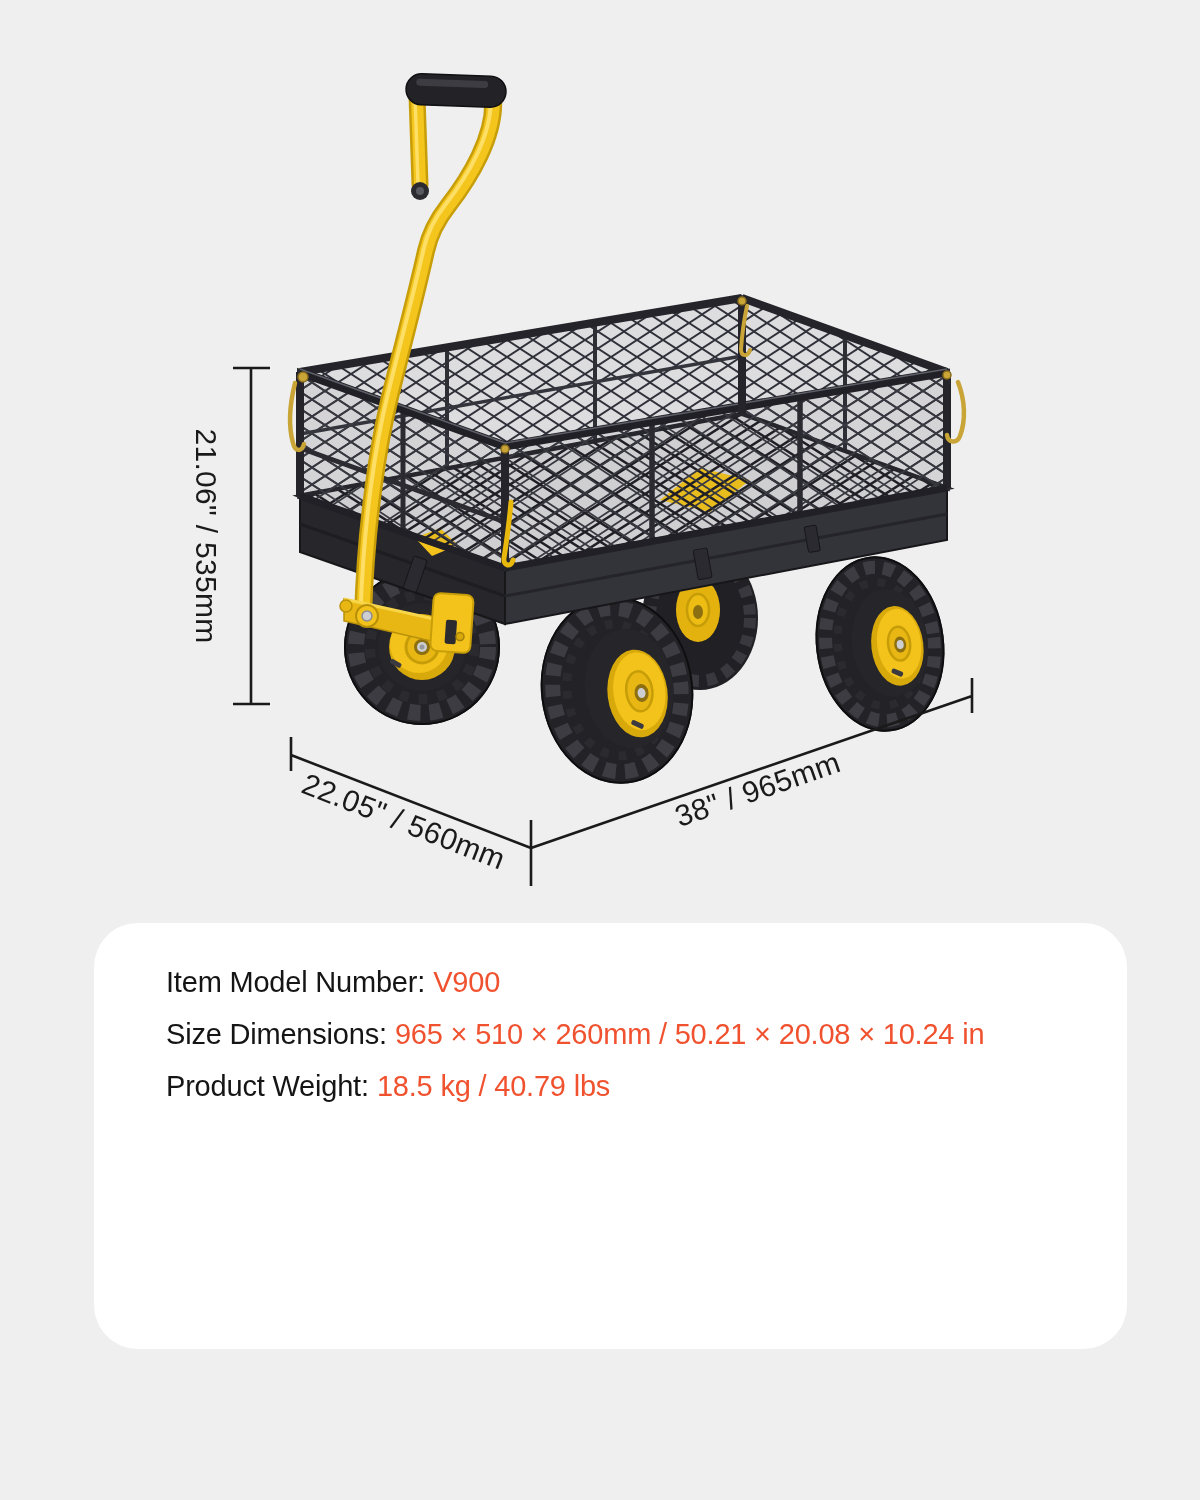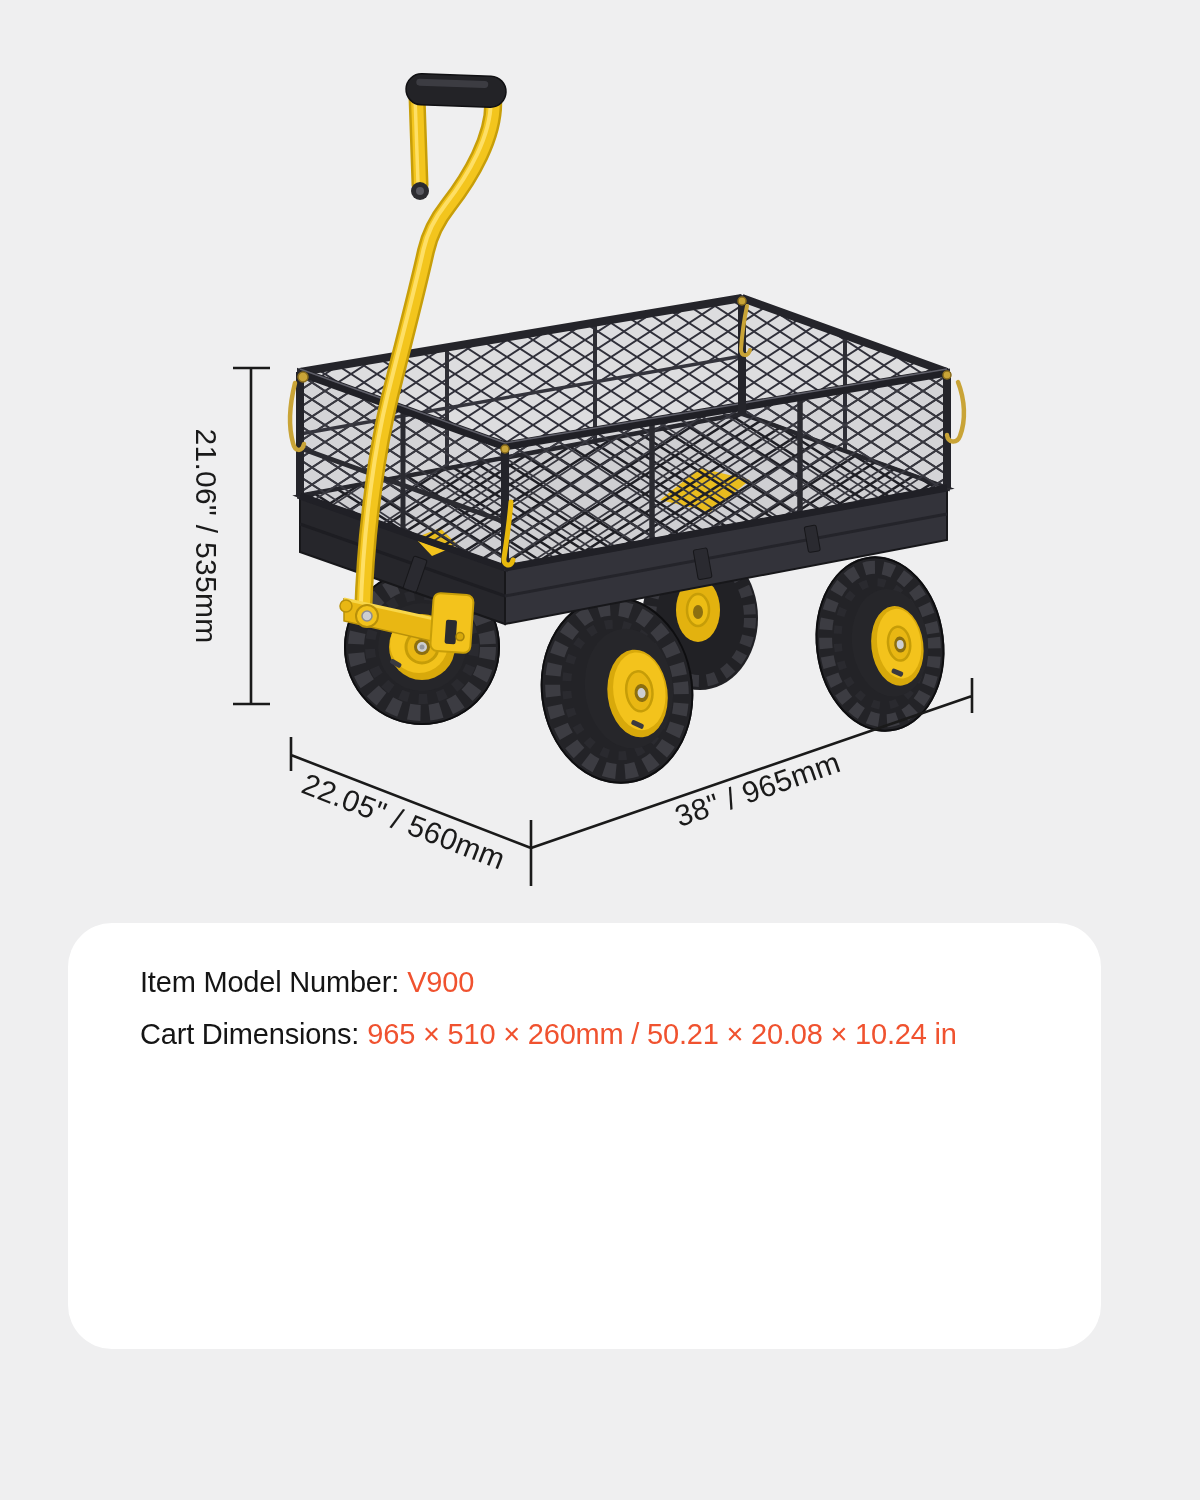--- a/index.html
+++ b/index.html
@@ -4,21 +4,21 @@
 <style>
   html,body{margin:0;padding:0;}
   .stage{
     position:relative;width:1200px;height:1500px;
     background:#EFEFF0;overflow:hidden;
     font-family:"Liberation Sans",sans-serif;
   }
   .cart-svg{position:absolute;left:0;top:0;}
   .dim-text{font-family:"Liberation Sans",sans-serif;font-size:30px;font-weight:400;fill:#1A1A1A;letter-spacing:.3px;}
   .spec-card{
-    position:absolute;left:68px;top:923px;width:1033px;height:426px;
+    position:absolute;left:94px;top:923px;width:1033px;height:426px;
     background:#FFFFFF;border-radius:44px;
     box-sizing:border-box;padding:33px 40px 0 72px;
   }
   .spec-row{
     font-size:29px;line-height:52px;font-weight:500;
     color:#151515;letter-spacing:-0.2px;white-space:nowrap;
   }
   .spec-value{color:#F0522F;margin-left:.28em;}
 </style>
 </head>
@@ -191,16 +191,19 @@
     <text class="dim-text" transform="translate(196,536) rotate(90)" text-anchor="middle">21.06" / 535mm</text>
     <text class="dim-text" transform="translate(400,831) rotate(21.3)" text-anchor="middle">22.05" / 560mm</text>
     <text class="dim-text" transform="translate(761,799) rotate(-19.1)" text-anchor="middle">38" / 965mm</text>
   </svg>
 
   <div class="spec-card">
     <div class="spec-row">
       <span class="spec-label">Item Model Number:</span><span class="spec-value">V900</span>
     </div>
     <div class="spec-row">
-      <span class="spec-label">Cart Dimensions:</span><span class="spec-value">965 × 510 × 260mm / 50.21 × 20.08 × 10.24 in</span>
+      <span class="spec-label">Size Dimensions:</span><span class="spec-value">965 × 510 × 260mm / 50.21 × 20.08 × 10.24 in</span>
+    </div>
+    <div class="spec-row">
+      <span class="spec-label">Product Weight:</span><span class="spec-value">18.5 kg / 40.79 lbs</span>
     </div>
   </div>
 </div>
 
 </body></html>

